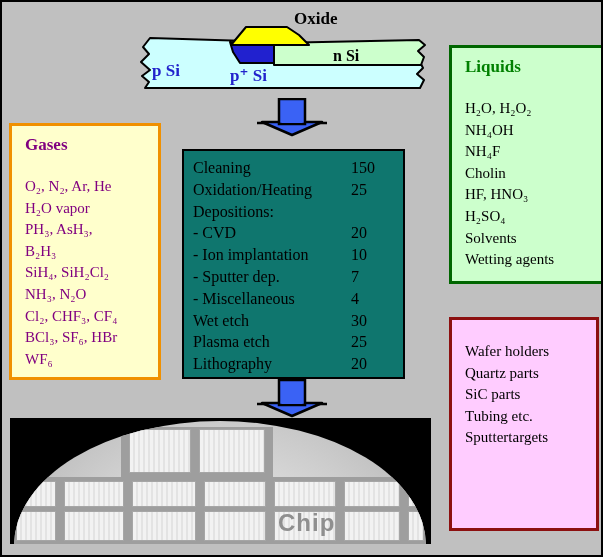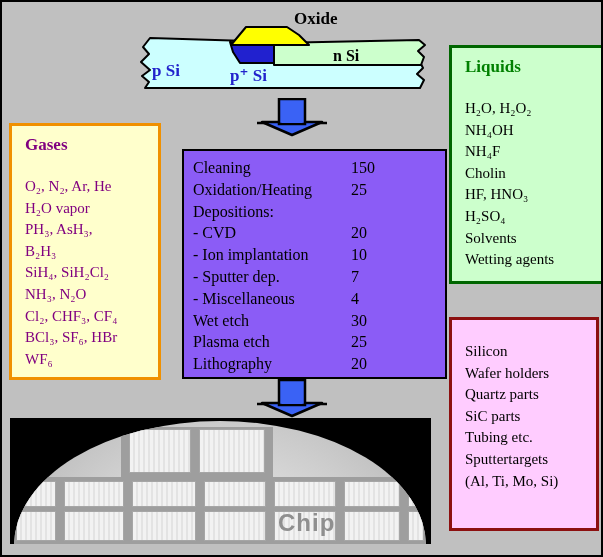--- a/index.html
+++ b/index.html
@@ -22,22 +22,22 @@
   .box-title { font-weight:bold; font-size:17px; padding:9px 0 0 13px; }
   .box-list { list-style:none; margin:21px 0 0 0; padding:0 0 0 13px; font-size:15px; line-height:21.6px; white-space:nowrap; }
   .gases  { left:7px;   top:121px; width:152px; height:257px; background:var(--gases-bg);   border:3px solid var(--gases-border); }
   .gases .box-title, .gases .box-list { color:var(--gases-text); }
   .liquids{ left:447px; top:43px;  width:177px; height:239px; background:var(--liquids-bg); border:3px solid var(--liquids-border); color:#000; }
   .liquids .box-title { color:var(--liquids-title); }
   .solids { left:447px; top:315px; width:150px; height:214px; background:var(--solids-bg);  border:3px solid var(--solids-border); color:#000; }
   .solids .box-title { color:var(--solids-title); }
   
   .process-table {
-    position:absolute; left:180px; top:147px; width:265px; height:230px;
-    background:#8b5cf6; border:2px solid #000; box-sizing:border-box;
+    position:absolute; left:180px; top:147px; width:223px; height:230px;
+    background:#0f766e; border:2px solid #000; box-sizing:border-box;
     padding:6px 0 0 9px; font-size:16px; color:#000;
   }
   .t-row { position:relative; line-height:21.8px; height:21.8px; white-space:nowrap; }
   .t-val { position:absolute; left:158px; top:0; }
   
   .chip-photo { position:absolute; left:8px; top:416px; width:421px; height:126px; background:#000; overflow:hidden; }
   .dome {
     position:absolute; left:4px; top:3px; width:412px; height:250px;
     border-radius:50%;
     background:radial-gradient(ellipse at 50% 95%, #d8d8d8 55%, #c2c2c2 80%, #a9a9a9 98%);
@@ -125,33 +125,31 @@
         <li>Solvents</li>
 
         <li>Wetting agents</li>
 
     </ul>
   </div>
 
   <div class="info-box solids">
     <ul class="box-list">
 
-        <li>Silicon</li>
 
         <li>Wafer holders</li>
 
         <li>Quartz parts</li>
 
         <li>SiC parts</li>
 
         <li>Tubing etc.</li>
 
         <li>Sputtertargets</li>
 
-        <li>(Al, Ti, Mo, Si)</li>
 
     </ul>
   </div>
 
   <div class="process-table">
 
       <div class="t-row">
         <span class="t-label">Cleaning</span>
         <span class="t-val">150</span>
       </div>

